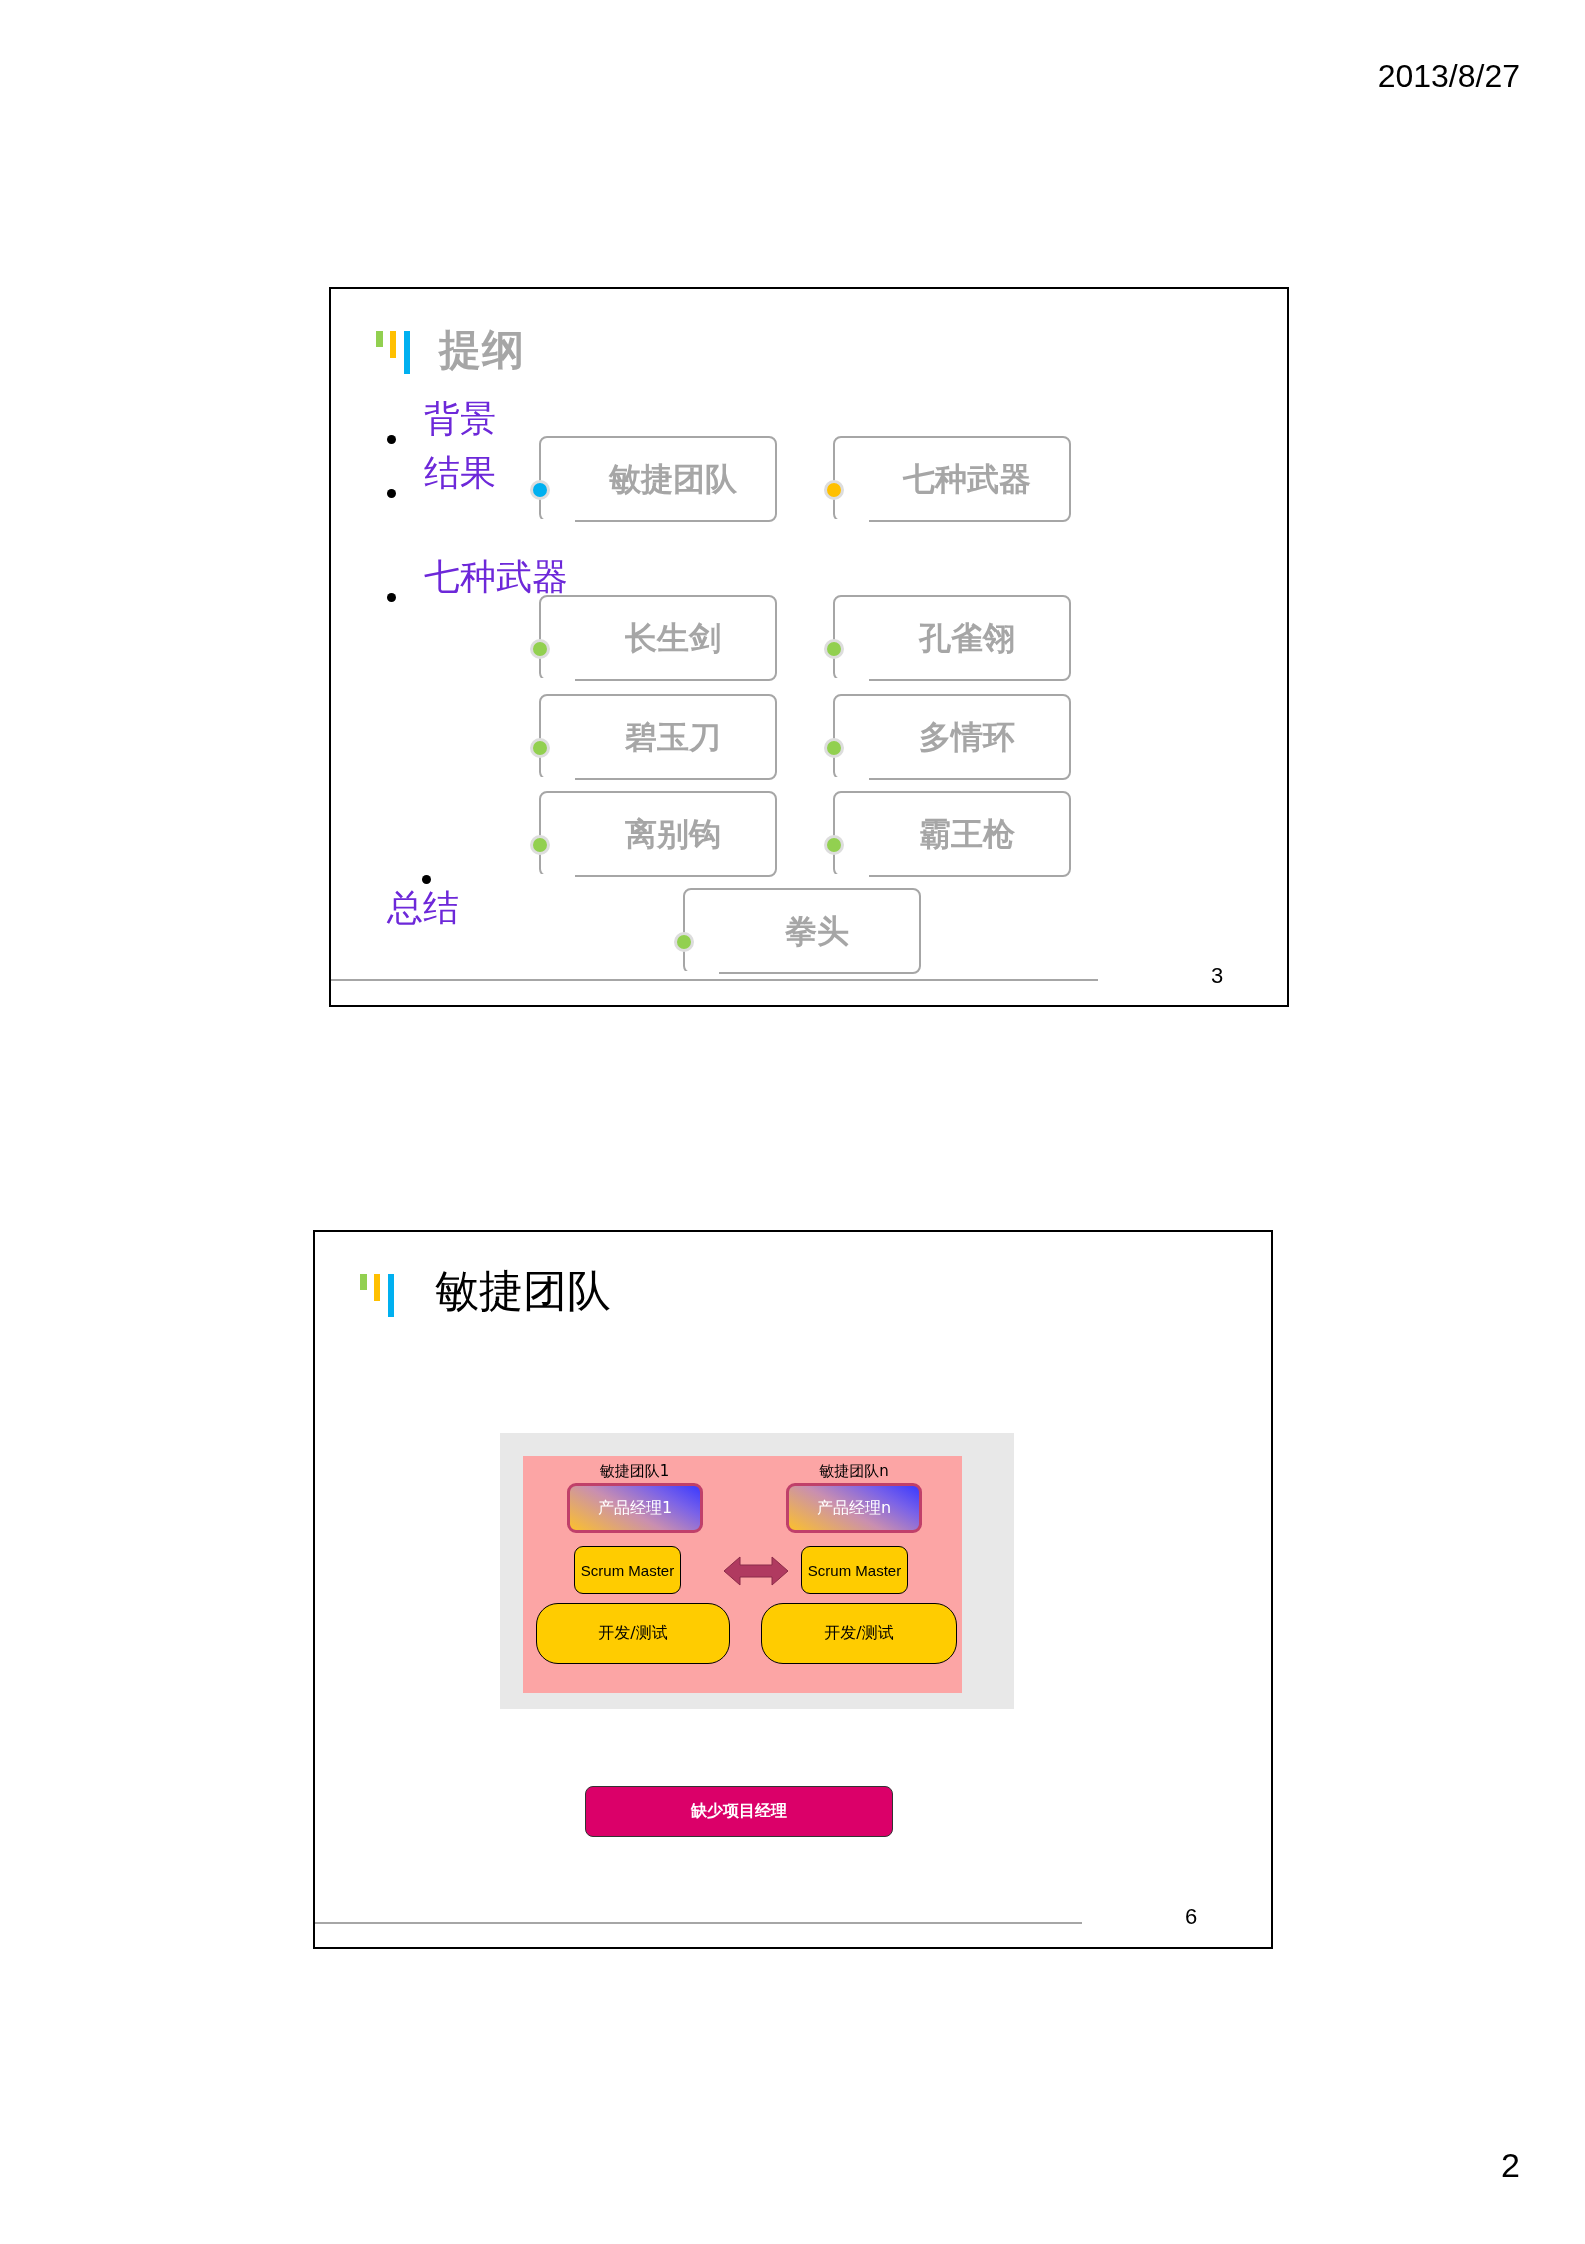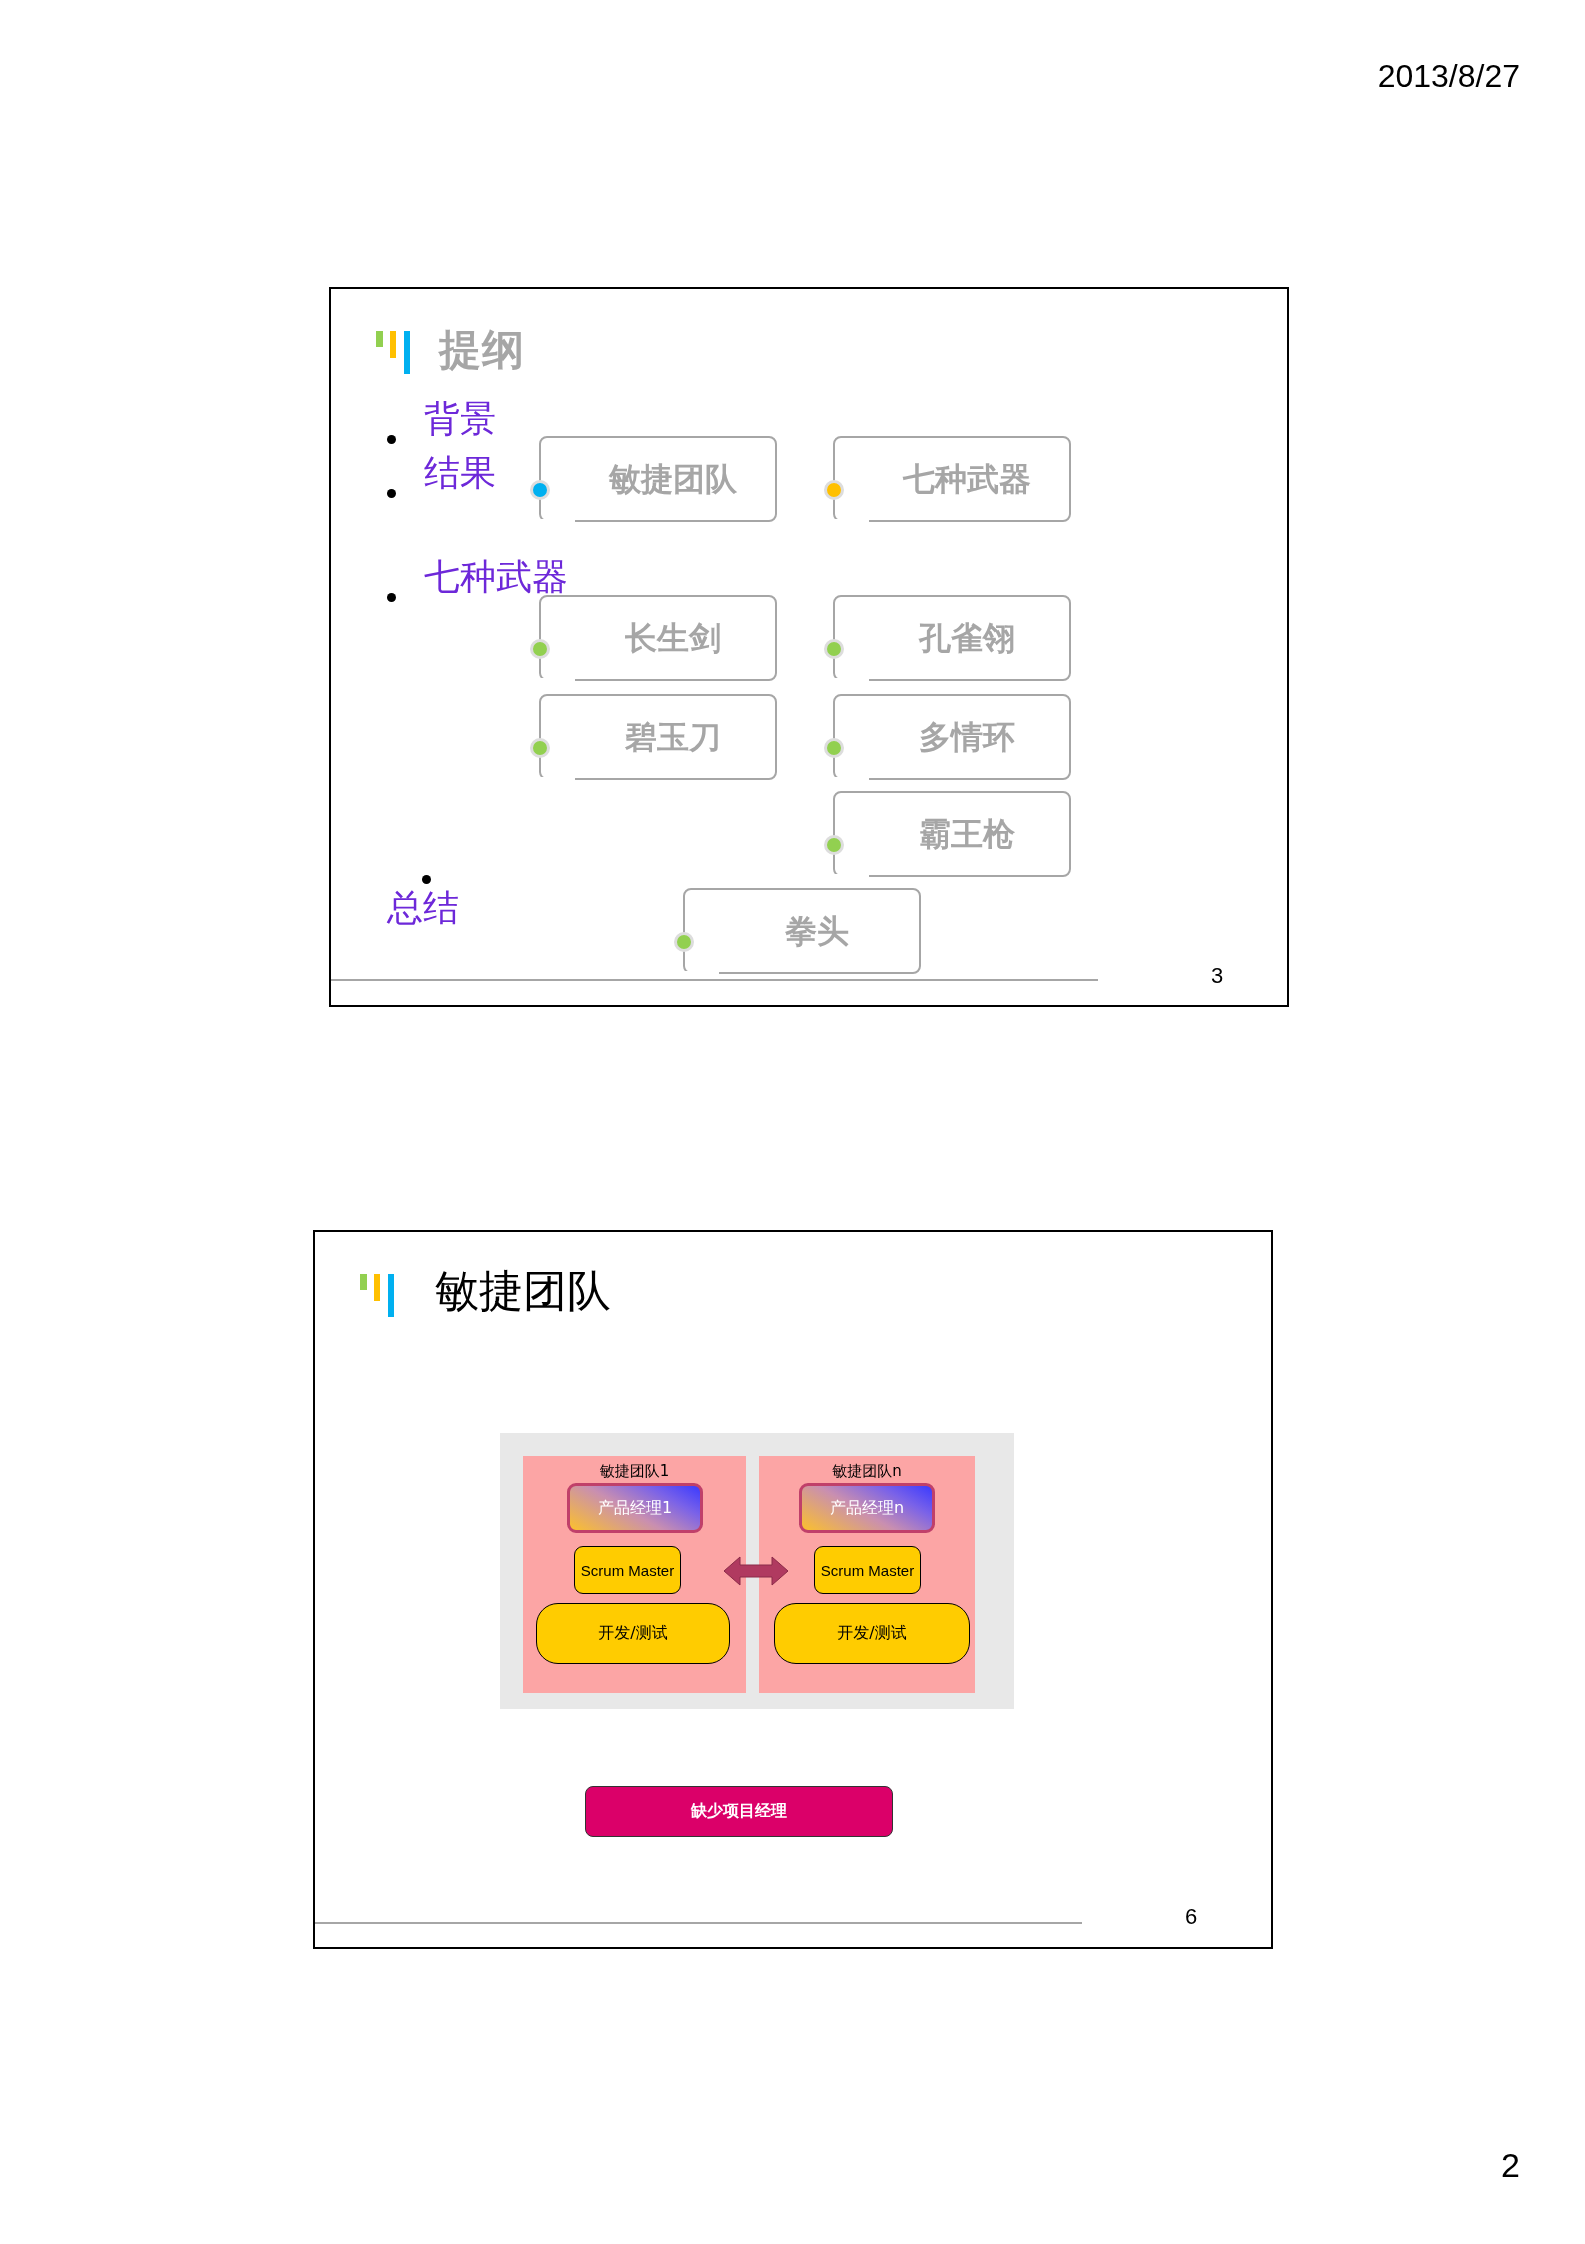--- a/index.html
+++ b/index.html
@@ -114,20 +114,26 @@
     <div class="ldot" style="background:#92D050;"></div>
     <div class="label">碧玉刀</div>
   </div>
   <div class="node" style="left:502px; top:405px;">
     <div class="box"></div>
       <div class="gap"></div>
     <div class="ldot" style="background:#92D050;"></div>
     <div class="label">多情环</div>
   </div>
 
+  <div class="node" style="left:208px; top:502px;">
+    <div class="box"></div>
+      <div class="gap"></div>
+    <div class="ldot" style="background:#92D050;"></div>
+    <div class="label">离别钩</div>
+  </div>
   <div class="node" style="left:502px; top:502px;">
     <div class="box"></div>
       <div class="gap"></div>
     <div class="ldot" style="background:#92D050;"></div>
     <div class="label">霸王枪</div>
   </div>
 
   <div class="node" style="left:352px; top:599px;">
     <div class="box"></div>
       <div class="gap"></div>
@@ -149,21 +155,21 @@
 
   <div class="diagram">
 
     <div class="panel" style="left:23px; width:223px;">
       <div class="panel-title">敏捷团队1</div>
       <div class="pm" style="left:44px; top:27px; width:136px;">产品经理1</div>
       <div class="sm" style="left:51px; top:90px; width:107px;">Scrum Master</div>
       <div class="dev" style="left:13px; top:147px; width:194px;">开发/测试</div>
     </div>
 
-    <div class="panel" style="left:259px; width:208px;padding-left:8px;">
+    <div class="panel" style="left:246px; width:208px;padding-left:8px;">
       <div class="panel-title">敏捷团队n</div>
       <div class="pm" style="left:40px; top:27px; width:136px;">产品经理n</div>
       <div class="sm" style="left:55px; top:90px; width:107px;">Scrum Master</div>
       <div class="dev" style="left:15px; top:147px; width:196px;">开发/测试</div>
     </div>
 
     <svg class="arrow" viewBox="0 0 64 32">
       <polygon points="0,16 16,2 16,10 48,10 48,2 64,16 48,30 48,22 16,22 16,30" fill="#B03A60" stroke="#8A2A48" stroke-width="1"></polygon>
     </svg>
   </div>

